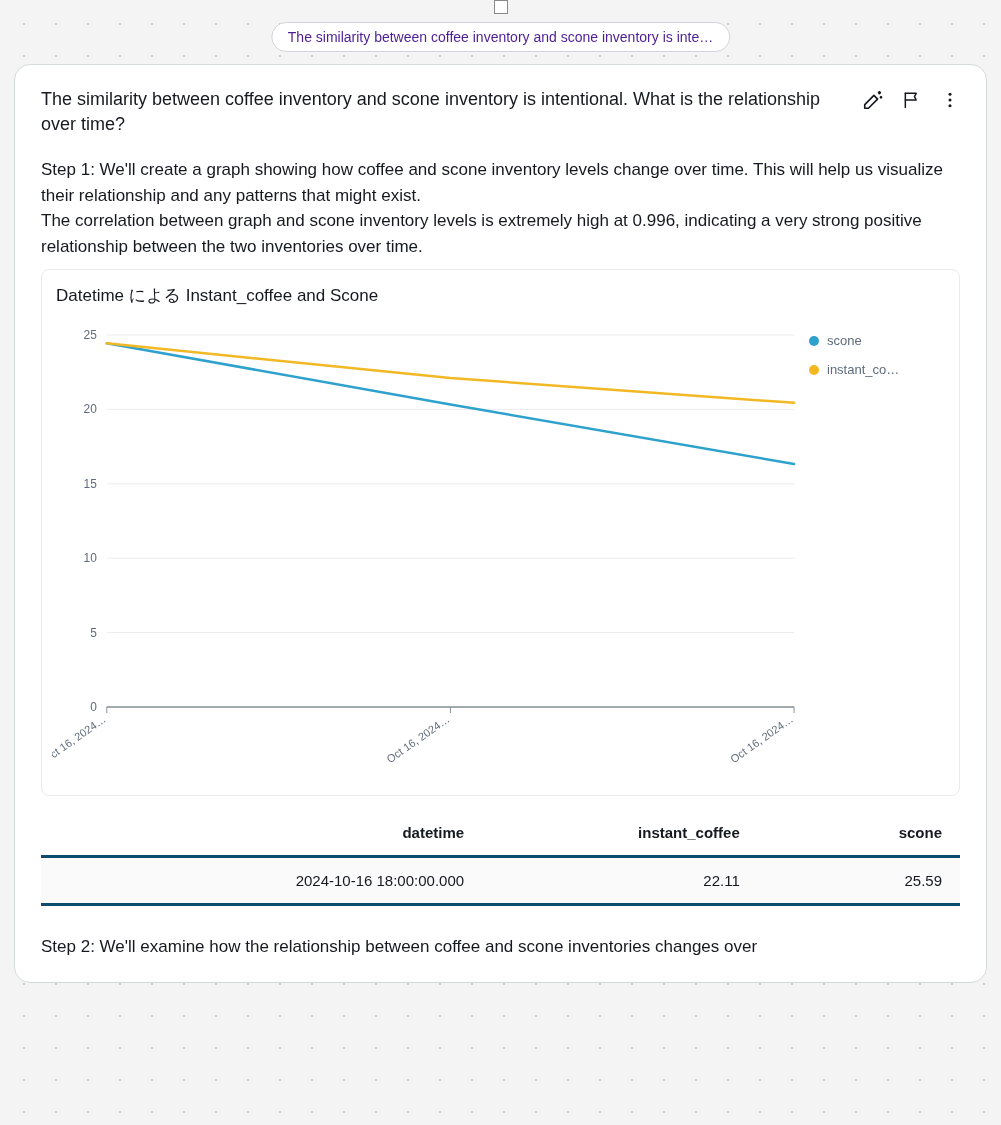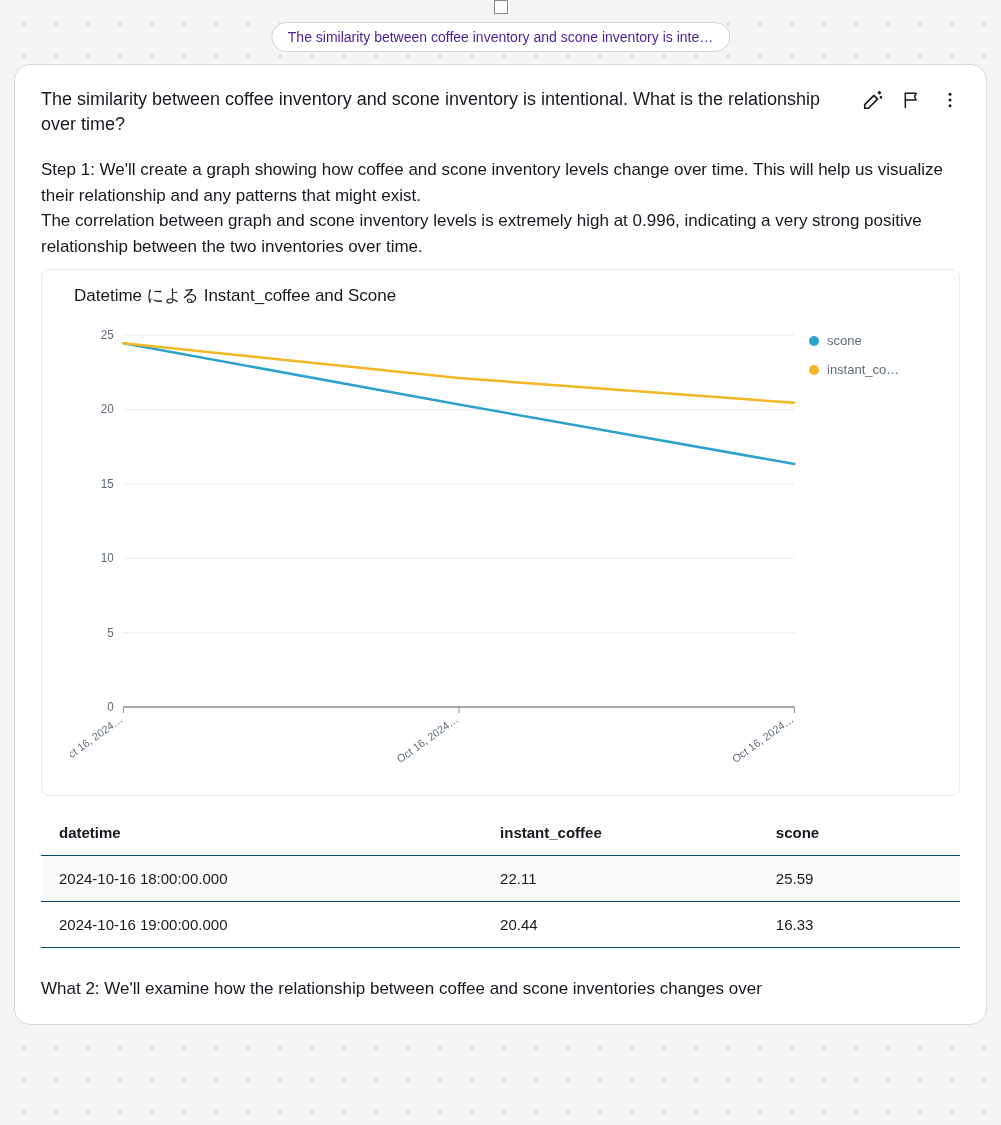--- a/index.html
+++ b/index.html
@@ -70,21 +70,21 @@
   .icon-btn { cursor: pointer; display:flex; align-items:center; justify-content:center; }
   .body-text {
     font-size: 17px;
     line-height: 1.5;
     margin-top: 20px;
   }
   .chart-card {
     margin-top: 10px;
     border: 1px solid #e9ebed;
     border-radius: 8px;
-    padding: 14px 10px 8px 28px;
+    padding: 14px 10px 8px 10px;
     background: #fff;
   }
   .chart-title {
     font-size: 17px;
     font-weight: 400;
     margin: 0 0 10px 4px;
     color: #16191f;
   }
   .chart-row {
     display: flex;
@@ -100,24 +100,24 @@
     padding-top: 16px;
     font-size: 13px;
     color: #5f6b7a;
   }
   .legend-item {
     display:flex; align-items:center; gap:8px; margin-bottom: 14px;
   }
   .legend-dot { width:10px; height:10px; border-radius:50%; flex:none; }
   .table { width:100%; border-collapse: collapse; margin-top: 14px; table-layout: fixed; }
   .table th, .table td {
-    text-align: left;
+    text-align: right;
     padding: 14px 18px;
     font-size: 15px;
-    border-bottom: 1px solid #0c4a6e;
+    border-bottom: 3px solid #0c4a6e;
   }
   .table th { font-weight: 700; color:#16191f; background:#fff; }
   .table tbody tr:nth-child(odd) td { background:#fafafa; }
   .step2 {
     font-size: 17px;
     line-height: 1.5;
     margin-top: 28px;
   }
   .axis-text { font-size: 11px; fill:#5f6b7a; }
   .tick-text { font-size: 12px; fill:#5f6b7a; }
@@ -214,23 +214,18 @@
           <th>instant_coffee</th>
           <th>scone</th>
         </tr>
       </thead>
       <tbody id="table-body">
           <tr>
             <td>2024-10-16 18:00:00.000</td>
             <td>22.11</td>
             <td>25.59</td>
           </tr>
-          <tr>
-            <td>2024-10-16 19:00:00.000</td>
-            <td>20.44</td>
-            <td>16.33</td>
-          </tr>
         </tbody>
     </table>
 
-    <div class="step2">What 2: We'll examine how the relationship between coffee and scone inventories changes over</div>
+    <div class="step2">Step 2: We'll examine how the relationship between coffee and scone inventories changes over</div>
   </div>
 </div>
 
 </body></html>

